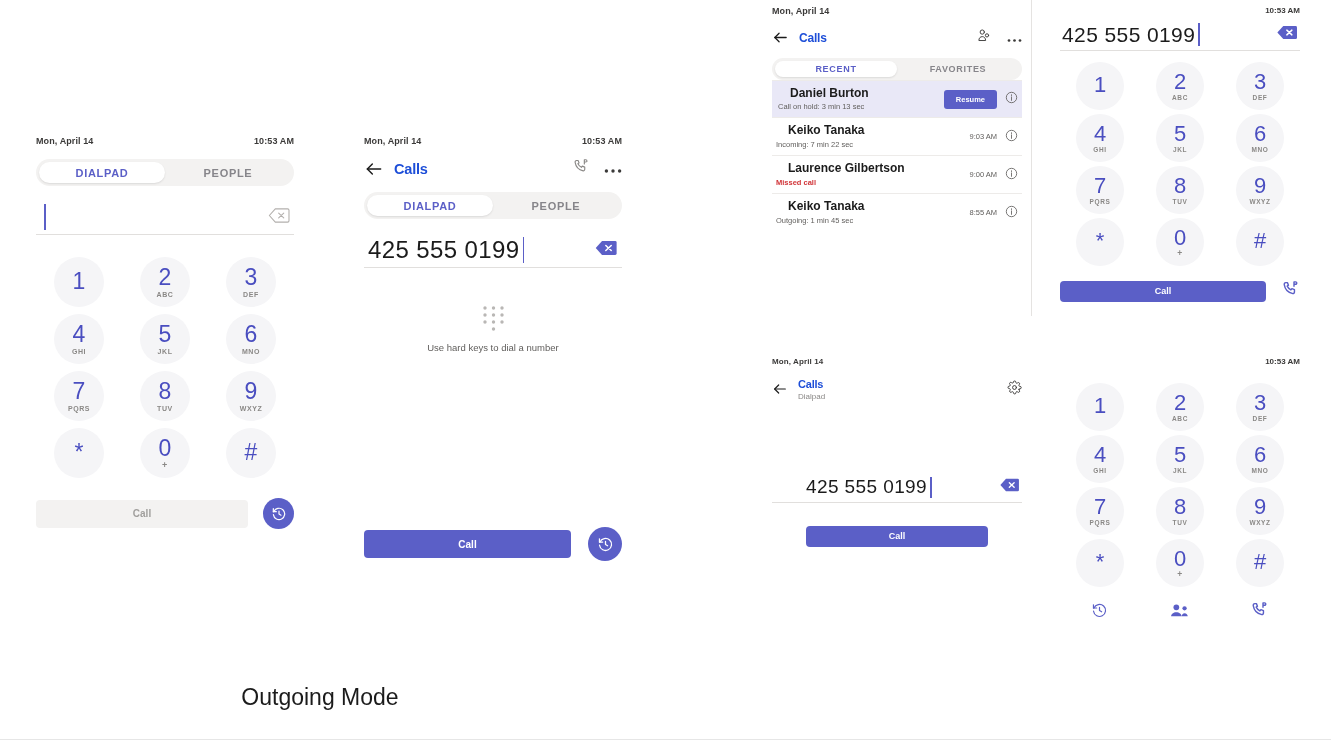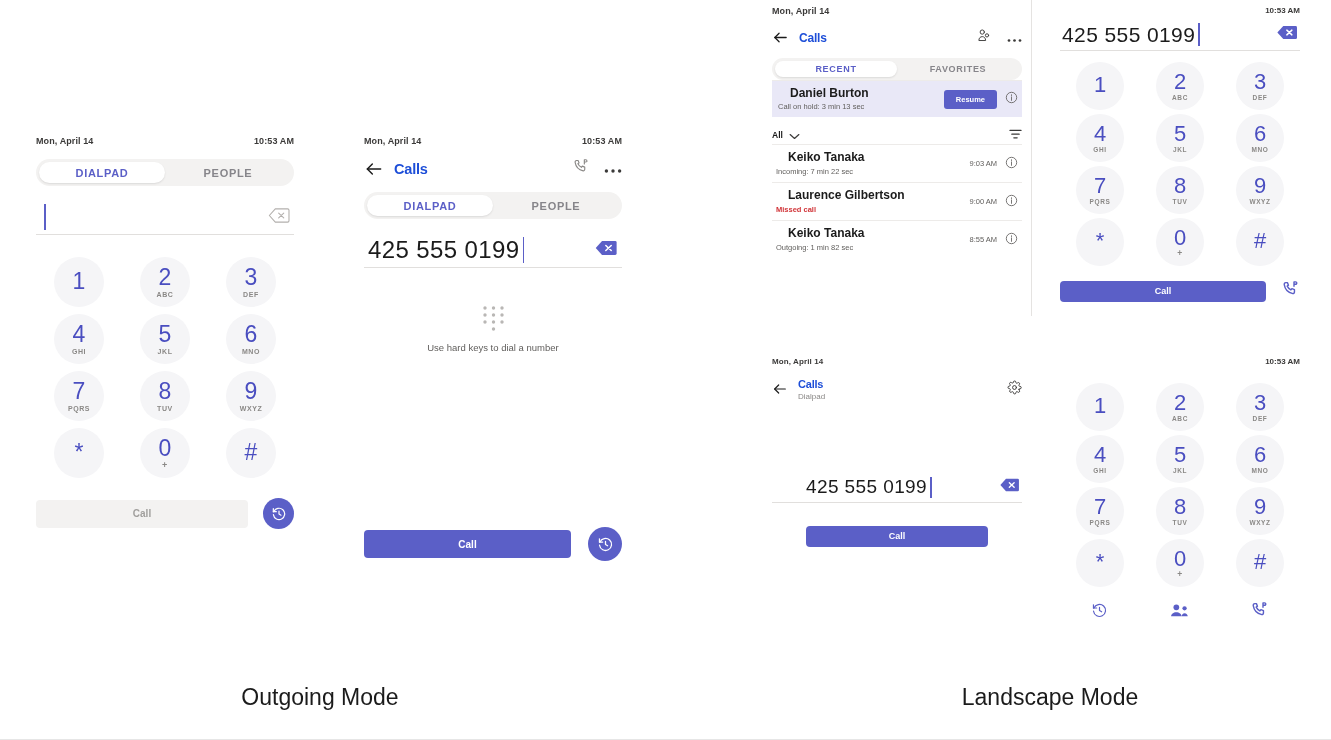--- a/index.html
+++ b/index.html
@@ -294,33 +294,20 @@
       </div>
       <div class="resume">Resume</div>
       <span>
         <svg width="13" height="13" viewBox="0 0 20 20" fill="none" stroke="#605e5c" stroke-width="1.3">
             <circle cx="10" cy="10" r="8"></circle>
             <path d="M10 9v5.4M10 5.8v1.1" stroke-linecap="round"></path>
           </svg>
       </span>
     </div>
 
-    <div class="secrow" style="margin-top:9px;height:18px;">
-      <span class="seclabel">All</span>
-      <span style="margin-left:6px;">
-        <svg width="11" height="7" viewBox="0 0 12 8" fill="none" stroke="#3b3a39" stroke-width="1.4" stroke-linecap="round" stroke-linejoin="round">
-            <path d="M1 1.8L6 6.2 11 1.8"></path>
-          </svg>
-      </span>
-      <span style="margin-left:auto;">
-        <svg width="13" height="11" viewBox="0 0 14 12" fill="none" stroke="#3b3a39" stroke-width="1.4" stroke-linecap="round">
-            <path d="M1 1.6h12M3 5.6h8M5.2 9.6h3.6"></path>
-          </svg>
-      </span>
-    </div>
     <div class="sep"></div>
 
     <div class="listitem" style="height:37px;padding:0 4px;">
       <div style="flex:1;min-width:0;">
         <div class="li-name">Keiko Tanaka</div>
         <div class="li-sub">Incoming: 7 min 22 sec</div>
       </div>
       <span class="li-time">9:03 AM</span>
       <span>
         <svg width="13" height="13" viewBox="0 0 20 20" fill="none" stroke="#605e5c" stroke-width="1.3">
@@ -342,21 +329,21 @@
             <circle cx="10" cy="10" r="8"></circle>
             <path d="M10 9v5.4M10 5.8v1.1" stroke-linecap="round"></path>
           </svg>
       </span>
     </div>
     <div class="sep"></div>
 
     <div class="listitem" style="height:37px;padding:0 4px;">
       <div style="flex:1;min-width:0;">
         <div class="li-name">Keiko Tanaka</div>
-        <div class="li-sub">Outgoing: 1 min 82 sec</div>
+        <div class="li-sub">Outgoing: 1 min 45 sec</div>
       </div>
       <span class="li-time">8:55 AM</span>
       <span>
         <svg width="13" height="13" viewBox="0 0 20 20" fill="none" stroke="#605e5c" stroke-width="1.3">
             <circle cx="10" cy="10" r="8"></circle>
             <path d="M10 9v5.4M10 5.8v1.1" stroke-linecap="round"></path>
           </svg>
       </span>
     </div>
   </div>
@@ -561,16 +548,15 @@
       <span>
         <svg width="18" height="18" viewBox="0 0 24 24" fill="none" stroke="#5b5fc7" stroke-width="1.9" stroke-linecap="round" stroke-linejoin="round">
             <path d="M5 3.5h2.2l1.4 3.4-1.7 1.3a11.5 11.5 0 0 0 5 5l1.3-1.7 3.4 1.4V16c0 1.2-1 2.2-2.2 2.1A14.6 14.6 0 0 1 3 6.1 2.2 2.2 0 0 1 5 3.5z"></path>
             <path d="M16 2.5h2.1a1.6 1.6 0 0 1 0 3.2H16V2.5zm0 3.2v2.6"></path>
           </svg>
       </span>
     </div>
   </div>
 
   <div class="caption abs" style="left:160px;top:684px;width:320px;">Outgoing Mode</div>
-  <div class="caption abs" style="left:890px;top:684px;width:320px;">Landscape Mode</div>
 
   <div class="footline"></div>
 </div>
 
 </body></html>

